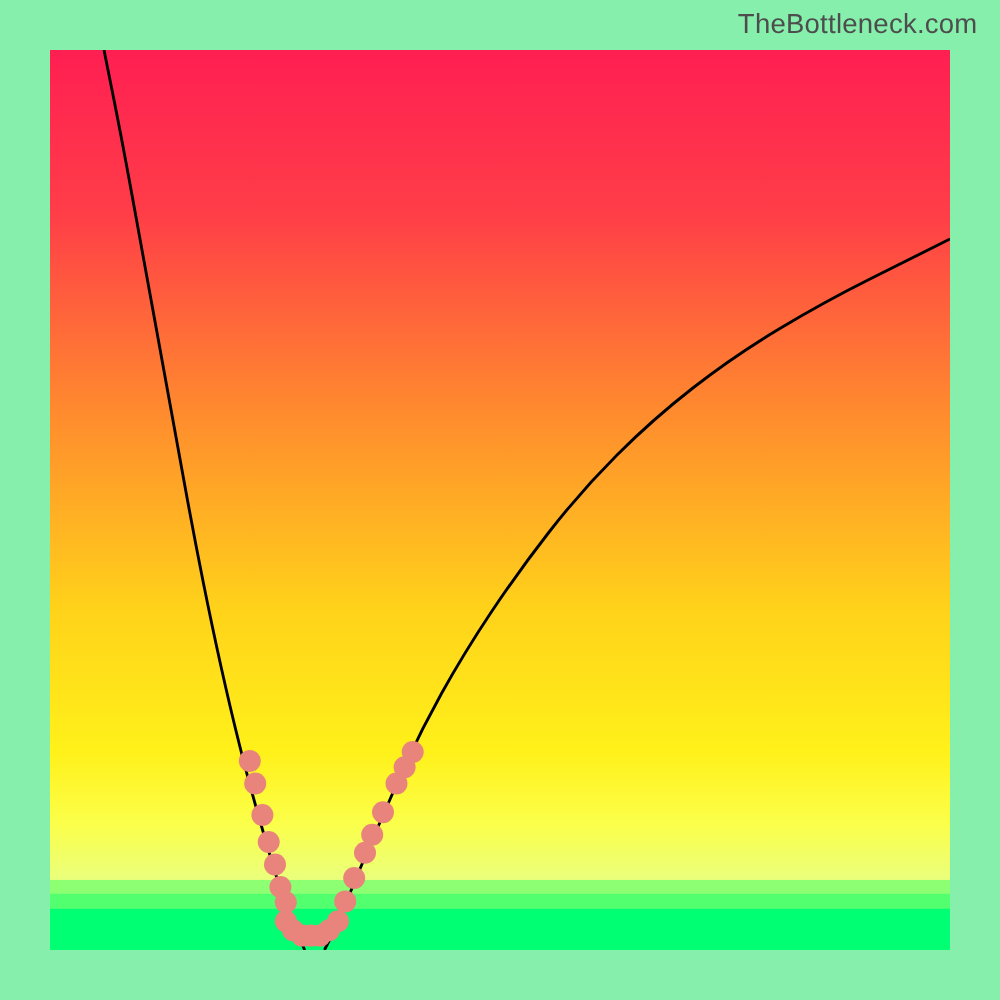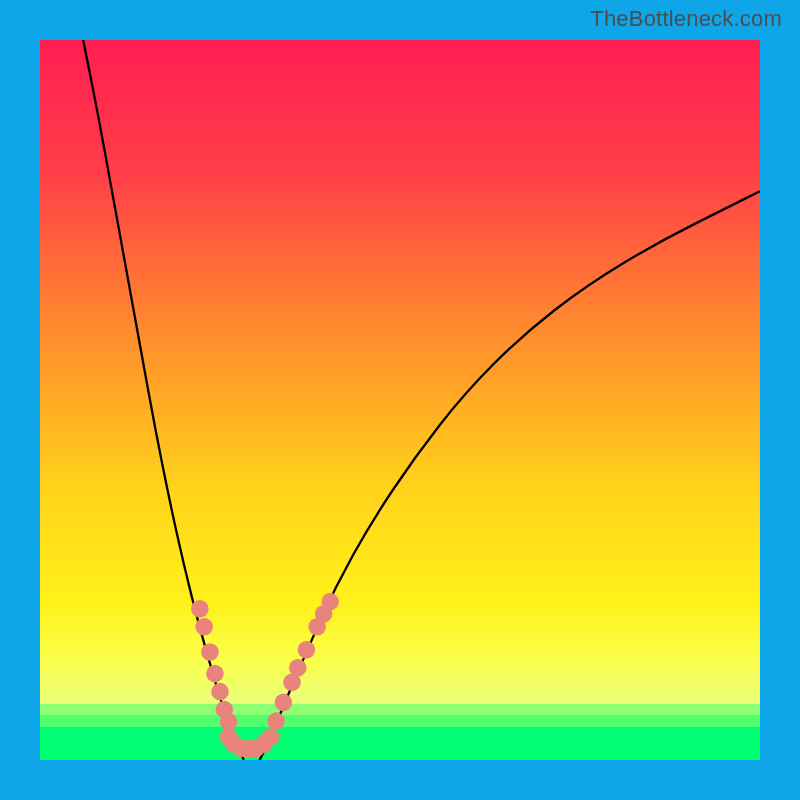--- a/index.html
+++ b/index.html
@@ -8,21 +8,21 @@
     width: 800px;
     height: 800px;
     overflow: hidden;
     background: #000;
     font-family: Arial, Helvetica, sans-serif;
   }
   .frame {
     position: relative;
     width: 800px;
     height: 800px;
-    background: #0ea5e9;
+    background: #86efac;
   }
   .plot-area {
     position: absolute;
     left: 40px;
     top: 40px;
     width: 720px;
     height: 720px;
     overflow: hidden;
   }
   .gradient-bg {

